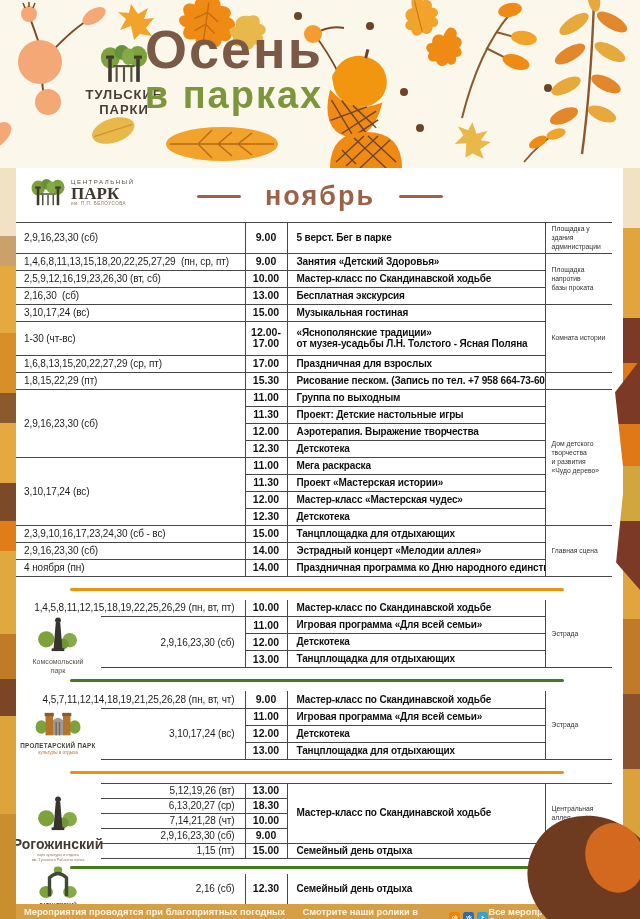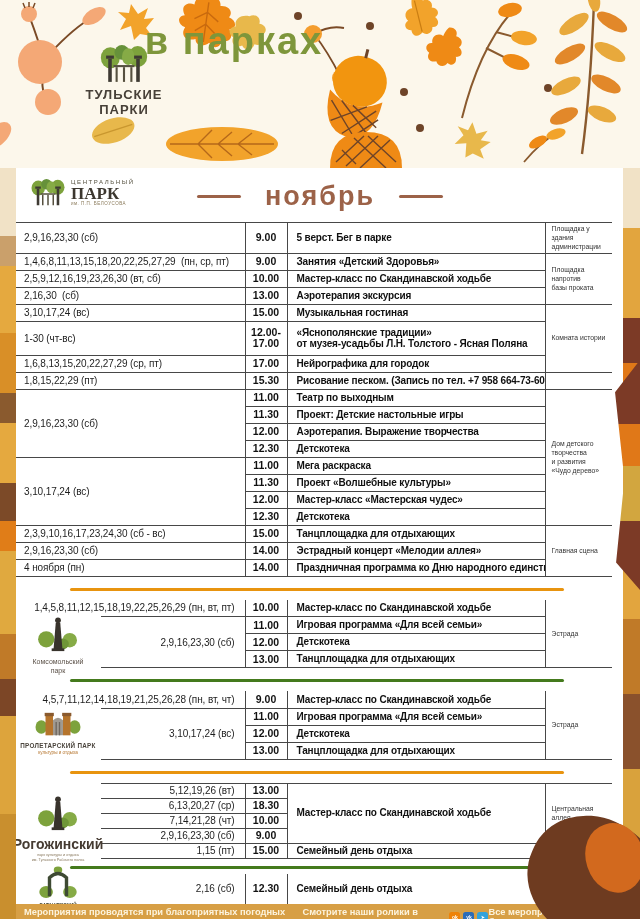--- a/index.html
+++ b/index.html
@@ -200,20 +200,21 @@
         <rect x="23" y="22" width="2" height="14" fill="#56503f"></rect>
           <rect x="30" y="22" width="2" height="14" fill="#56503f"></rect>
       </svg>
       <div class="brand-text">
         <span>ТУЛЬСКИЕ</span>
         <span>ПАРКИ</span>
       </div>
     </div>
 
     <div class="title">
+      <div class="t1">Осень</div>
       <div class="t2">в парках</div>
     </div>
   </header>
 
   <main class="content">
     <div class="month-row">
       <div class="central-logo">
         <svg viewBox="0 0 48 38" width="36" height="29">
           <ellipse cx="11" cy="13" rx="9" ry="10" fill="#7da23c"></ellipse>
             <ellipse cx="22" cy="8" rx="7" ry="7" fill="#66913a"></ellipse>
@@ -295,21 +296,21 @@
               </tr>
               <tr>
                 <td class="td-date">
                   <div class="cw">
                     <span>2,16,30  (сб)</span>
                   </div>
                 </td>
                 <td class="td-time">13.00</td>
                 <td class="td-event">
                   <div class="cw">
-                    <span>Аэротерапия экскурсия</span>
+                    <span>Бесплатная экскурсия</span>
                   </div>
                 </td>
               </tr>
               <tr>
                 <td class="td-date">
                   <div class="cw">
                     <span>3,10,17,24 (вс)</span>
                   </div>
                 </td>
                 <td class="td-time">15.00</td>
@@ -337,21 +338,21 @@
               </tr>
               <tr>
                 <td class="td-date">
                   <div class="cw">
                     <span>1,6,8,13,15,20,22,27,29 (ср, пт)</span>
                   </div>
                 </td>
                 <td class="td-time">17.00</td>
                 <td class="td-event">
                   <div class="cw">
-                    <span>Нейрографика для городок</span>
+                    <span>Праздничная для взрослых</span>
                   </div>
                 </td>
               </tr>
               <tr>
                 <td class="td-date">
                   <div class="cw">
                     <span>1,8,15,22,29 (пт)</span>
                   </div>
                 </td>
                 <td class="td-time">15.30</td>
@@ -364,21 +365,21 @@
               </tr>
               <tr>
                 <td class="td-date" rowspan="4">
                   <div class="cw">
                     <span>2,9,16,23,30 (сб)</span>
                   </div>
                 </td>
                 <td class="td-time">11.00</td>
                 <td class="td-event">
                   <div class="cw">
-                    <span>Театр по выходным</span>
+                    <span>Группа по выходным</span>
                   </div>
                 </td>
                 <td class="td-loc" rowspan="8">Дом детского
 творчества
 и развития
 «Чудо дерево»</td>
               </tr>
               <tr>
                 <td class="td-time">11.30</td>
                 <td class="td-event">
@@ -413,21 +414,21 @@
                 <td class="td-event">
                   <div class="cw">
                     <span>Мега раскраска</span>
                   </div>
                 </td>
               </tr>
               <tr>
                 <td class="td-time">11.30</td>
                 <td class="td-event">
                   <div class="cw">
-                    <span>Проект «Волшебные культуры»</span>
+                    <span>Проект «Мастерская истории»</span>
                   </div>
                 </td>
               </tr>
               <tr>
                 <td class="td-time">12.00</td>
                 <td class="td-event">
                   <div class="cw">
                     <span>Мастер-класс «Мастерская чудес»</span>
                   </div>
                 </td>

